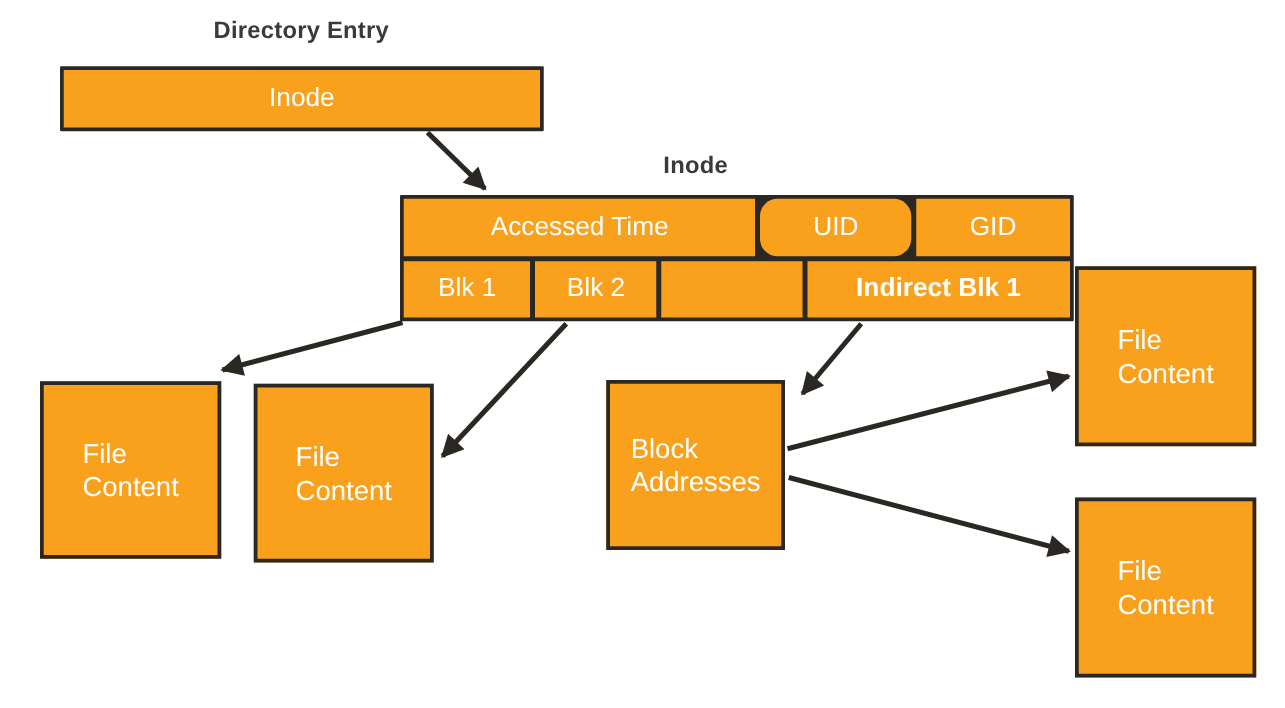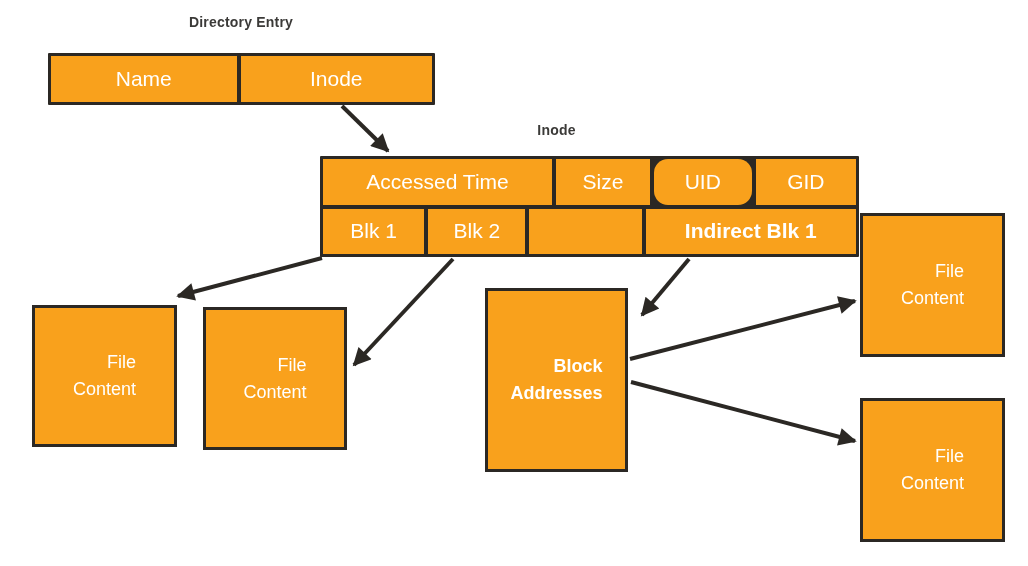--- a/index.html
+++ b/index.html
@@ -23,21 +23,21 @@
     pointer-events: none;
   }
   #arrows line {
     stroke: var(--arrow, #2B2824);
     stroke-width: 4;
   }
   .diagram-label {
     position: absolute;
     text-align: center;
     font-weight: bold;
-    font-size: 14px;
+    font-size: 19px;
     letter-spacing: 0.2px;
     color: var(--label-text, #3B3A38);
   }
   .bar-table {
     position: absolute;
     display: flex;
     flex-direction: column;
     background: var(--box-border, #2B2824);
     padding: 3px;
     gap: 4px;
@@ -58,26 +58,26 @@
     justify-content: center;
     white-space: nowrap;
     overflow: hidden;
   }
   .node-box {
     position: absolute;
     background: var(--box-fill, #F9A11C);
     border: 3px solid var(--box-border, #2B2824);
     box-sizing: border-box;
     color: var(--cell-text, #ffffff);
-    font-size: 18px;
+    font-size: 22px;
     line-height: 27px;
     display: flex;
     align-items: center;
     justify-content: center;
-    text-align: right;
+    text-align: left;
     white-space: pre-line;
   }
 </style>
 </head>
 <body>
 
 <div id="canvas">
 
   <svg id="arrows" viewBox="0 0 1028 566">
     <defs>
@@ -90,49 +90,47 @@
       <line x1="453" y1="259" x2="354" y2="365" marker-end="url(#ah)"></line>
       <line x1="689" y1="259" x2="642" y2="315" marker-end="url(#ah)"></line>
       <line x1="630" y1="359" x2="855" y2="301" marker-end="url(#ah)"></line>
       <line x1="631" y1="382" x2="855" y2="441" marker-end="url(#ah)"></line>
     </svg>
 
   <div class="diagram-label" style="left:48px; top:14px; width:386px;">Directory Entry</div>
 
   <div class="bar-table" style="left:48px; top:53px; width:387px; height:52px;">
     <div class="bar-row">
-      <div class="bar-cell" style="flex:190 0 0;">Name</div>
       <div class="bar-cell" style="flex:196 0 0;">Inode</div>
     </div>
   </div>
 
   <div class="diagram-label" style="left:320px; top:122px; width:473px;">Inode</div>
 
   <div class="bar-table" style="left:320px; top:156px; width:539px; height:101px;">
     <div class="bar-row">
       <div class="bar-cell" style="flex:208 0 0;">Accessed Time</div>
-      <div class="bar-cell" style="flex:85 0 0;">Size</div>
       <div class="bar-cell" style="flex:89 0 0;border-radius:14px;">UID</div>
       <div class="bar-cell" style="flex:91 0 0;">GID</div>
     </div>
     <div class="bar-row">
       <div class="bar-cell" style="flex:92 0 0;">Blk 1</div>
       <div class="bar-cell" style="flex:88 0 0;text-align:right;">Blk 2</div>
       <div class="bar-cell" style="flex:102 0 0;"></div>
       <div class="bar-cell" style="flex:191 0 0;font-weight:bold;">Indirect Blk 1</div>
     </div>
   </div>
 
   <div class="node-box" style="left:32px;  top:305px; width:145px; height:142px;">File
 Content</div>
 
   <div class="node-box" style="left:203px; top:307px; width:144px; height:143px;">File
 Content</div>
 
-  <div class="node-box" style="left:485px; top:288px; width:143px; height:184px;font-weight:bold;">Block
+  <div class="node-box" style="left:485px; top:304px; width:143px; height:136px;">Block
 Addresses</div>
 
   <div class="node-box" style="left:860px; top:213px; width:145px; height:144px;">File
 Content</div>
 
   <div class="node-box" style="left:860px; top:398px; width:145px; height:144px;">File
 Content</div>
 
 </div>
 

